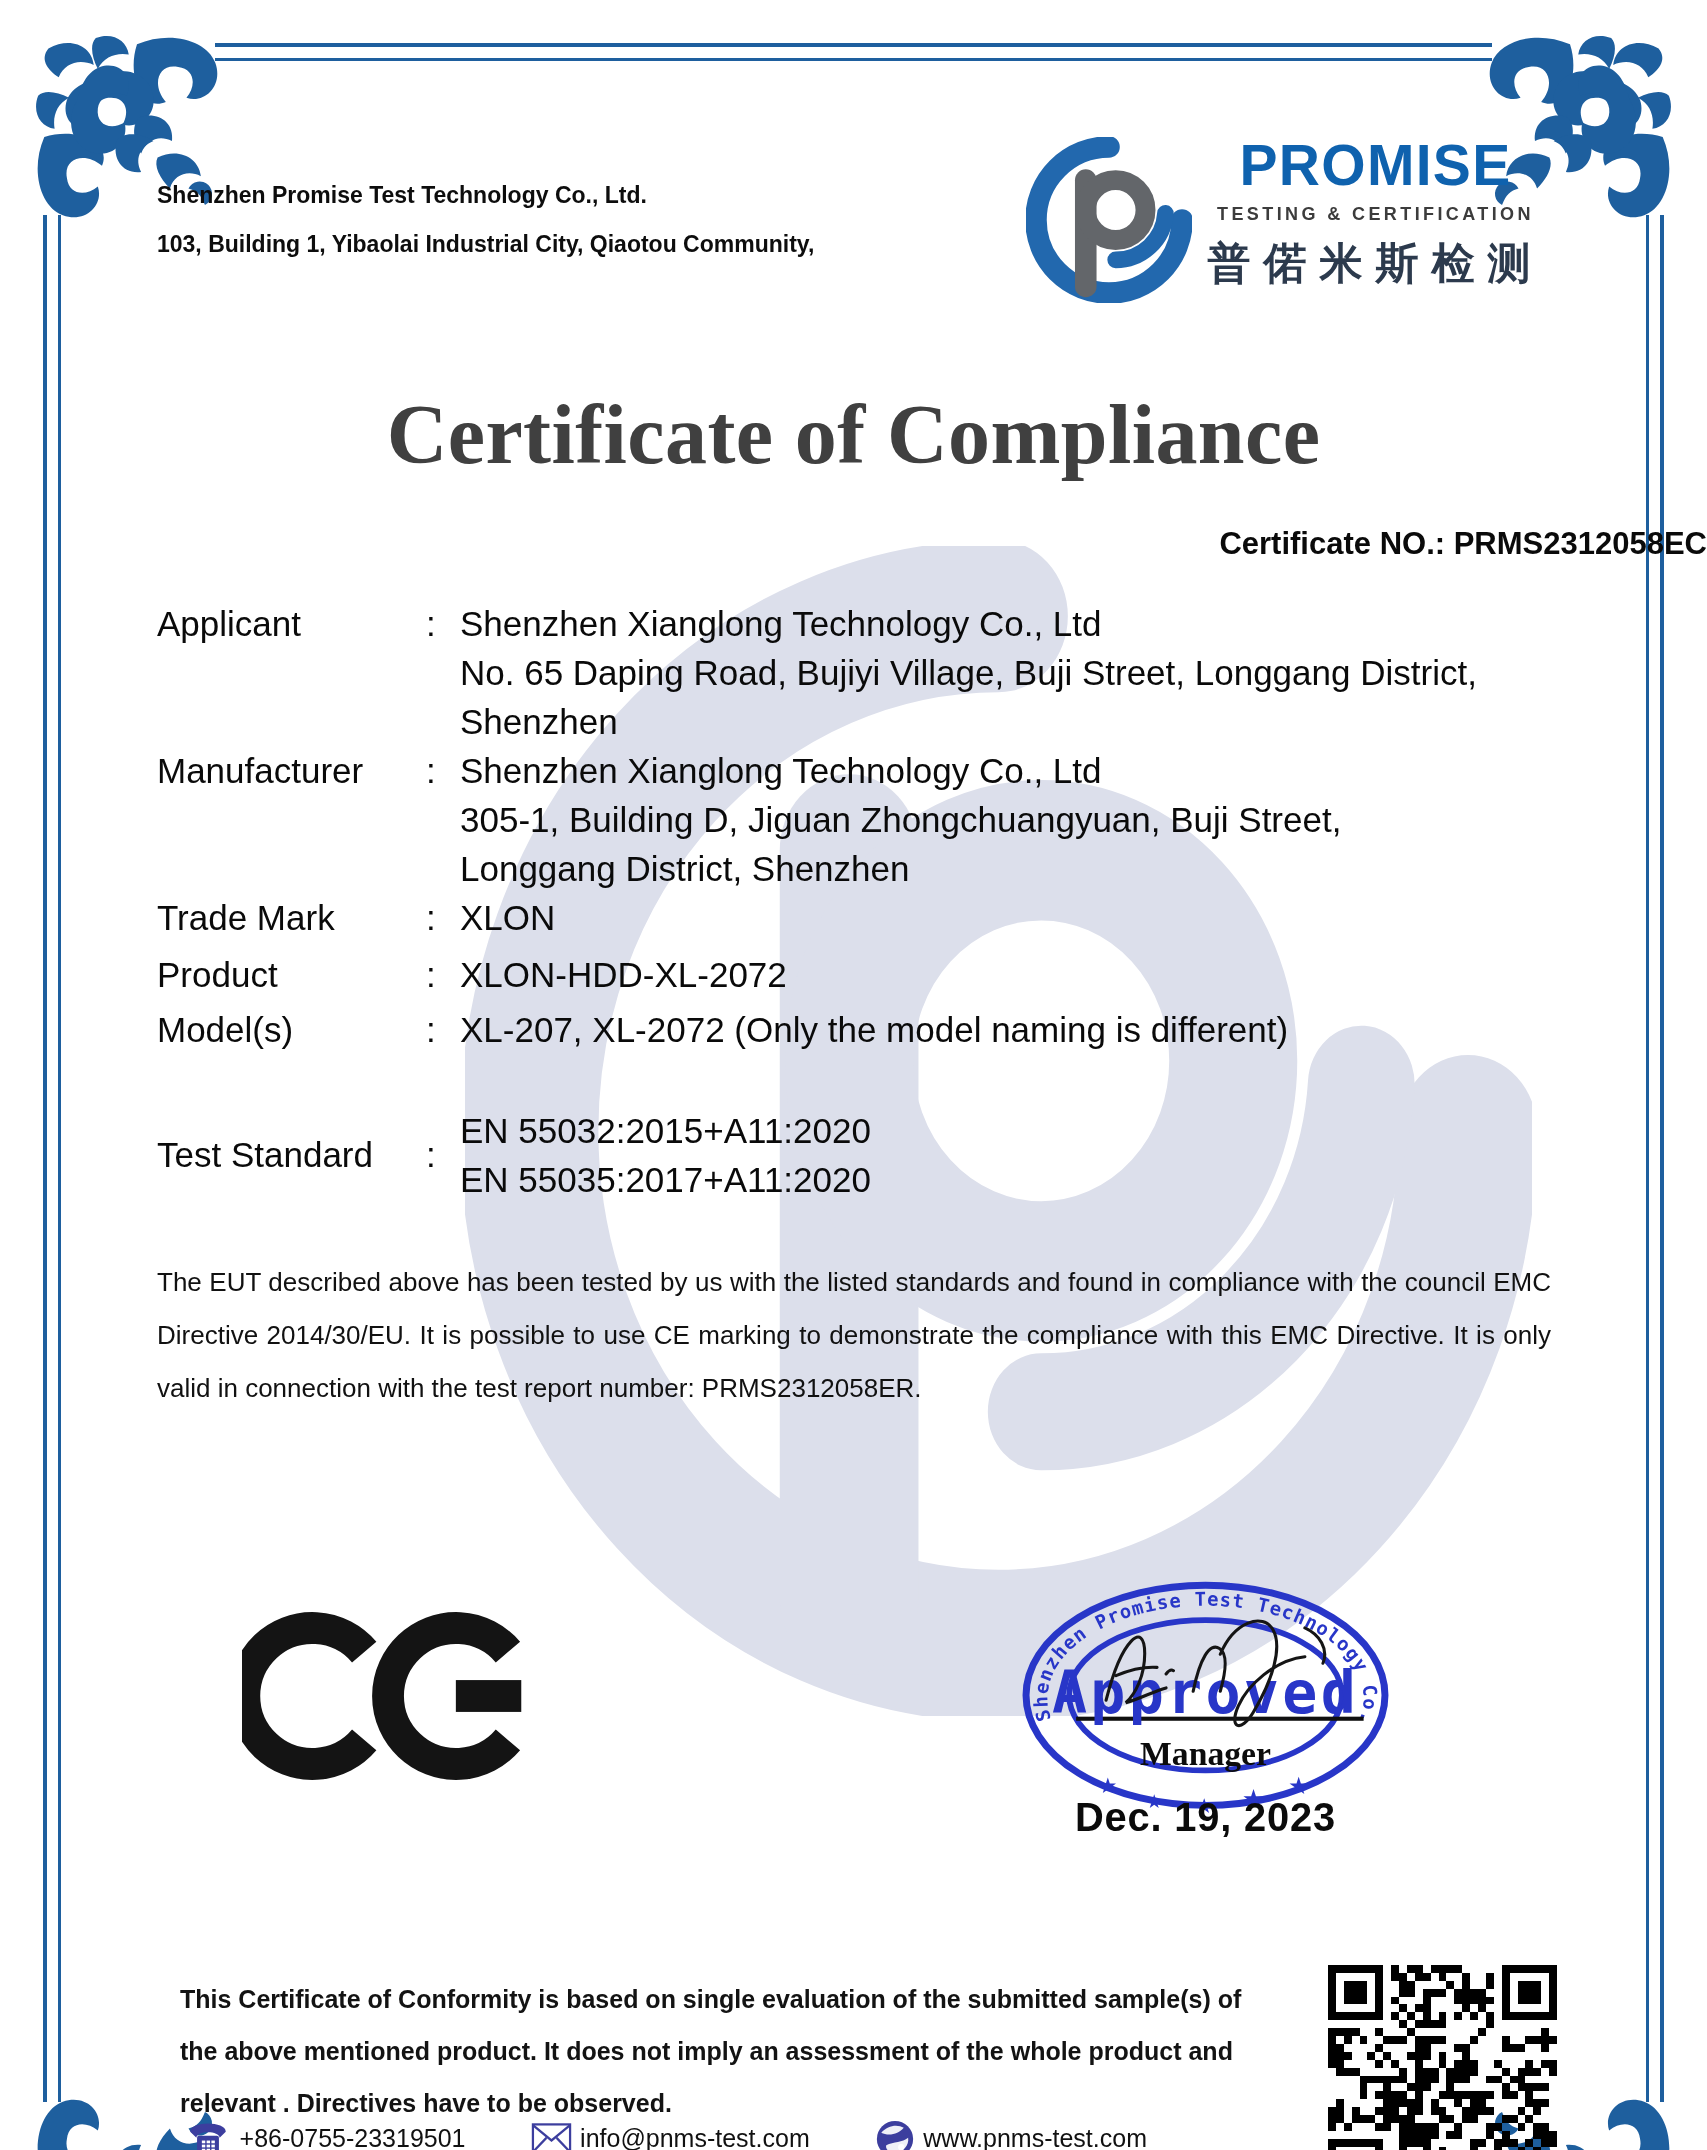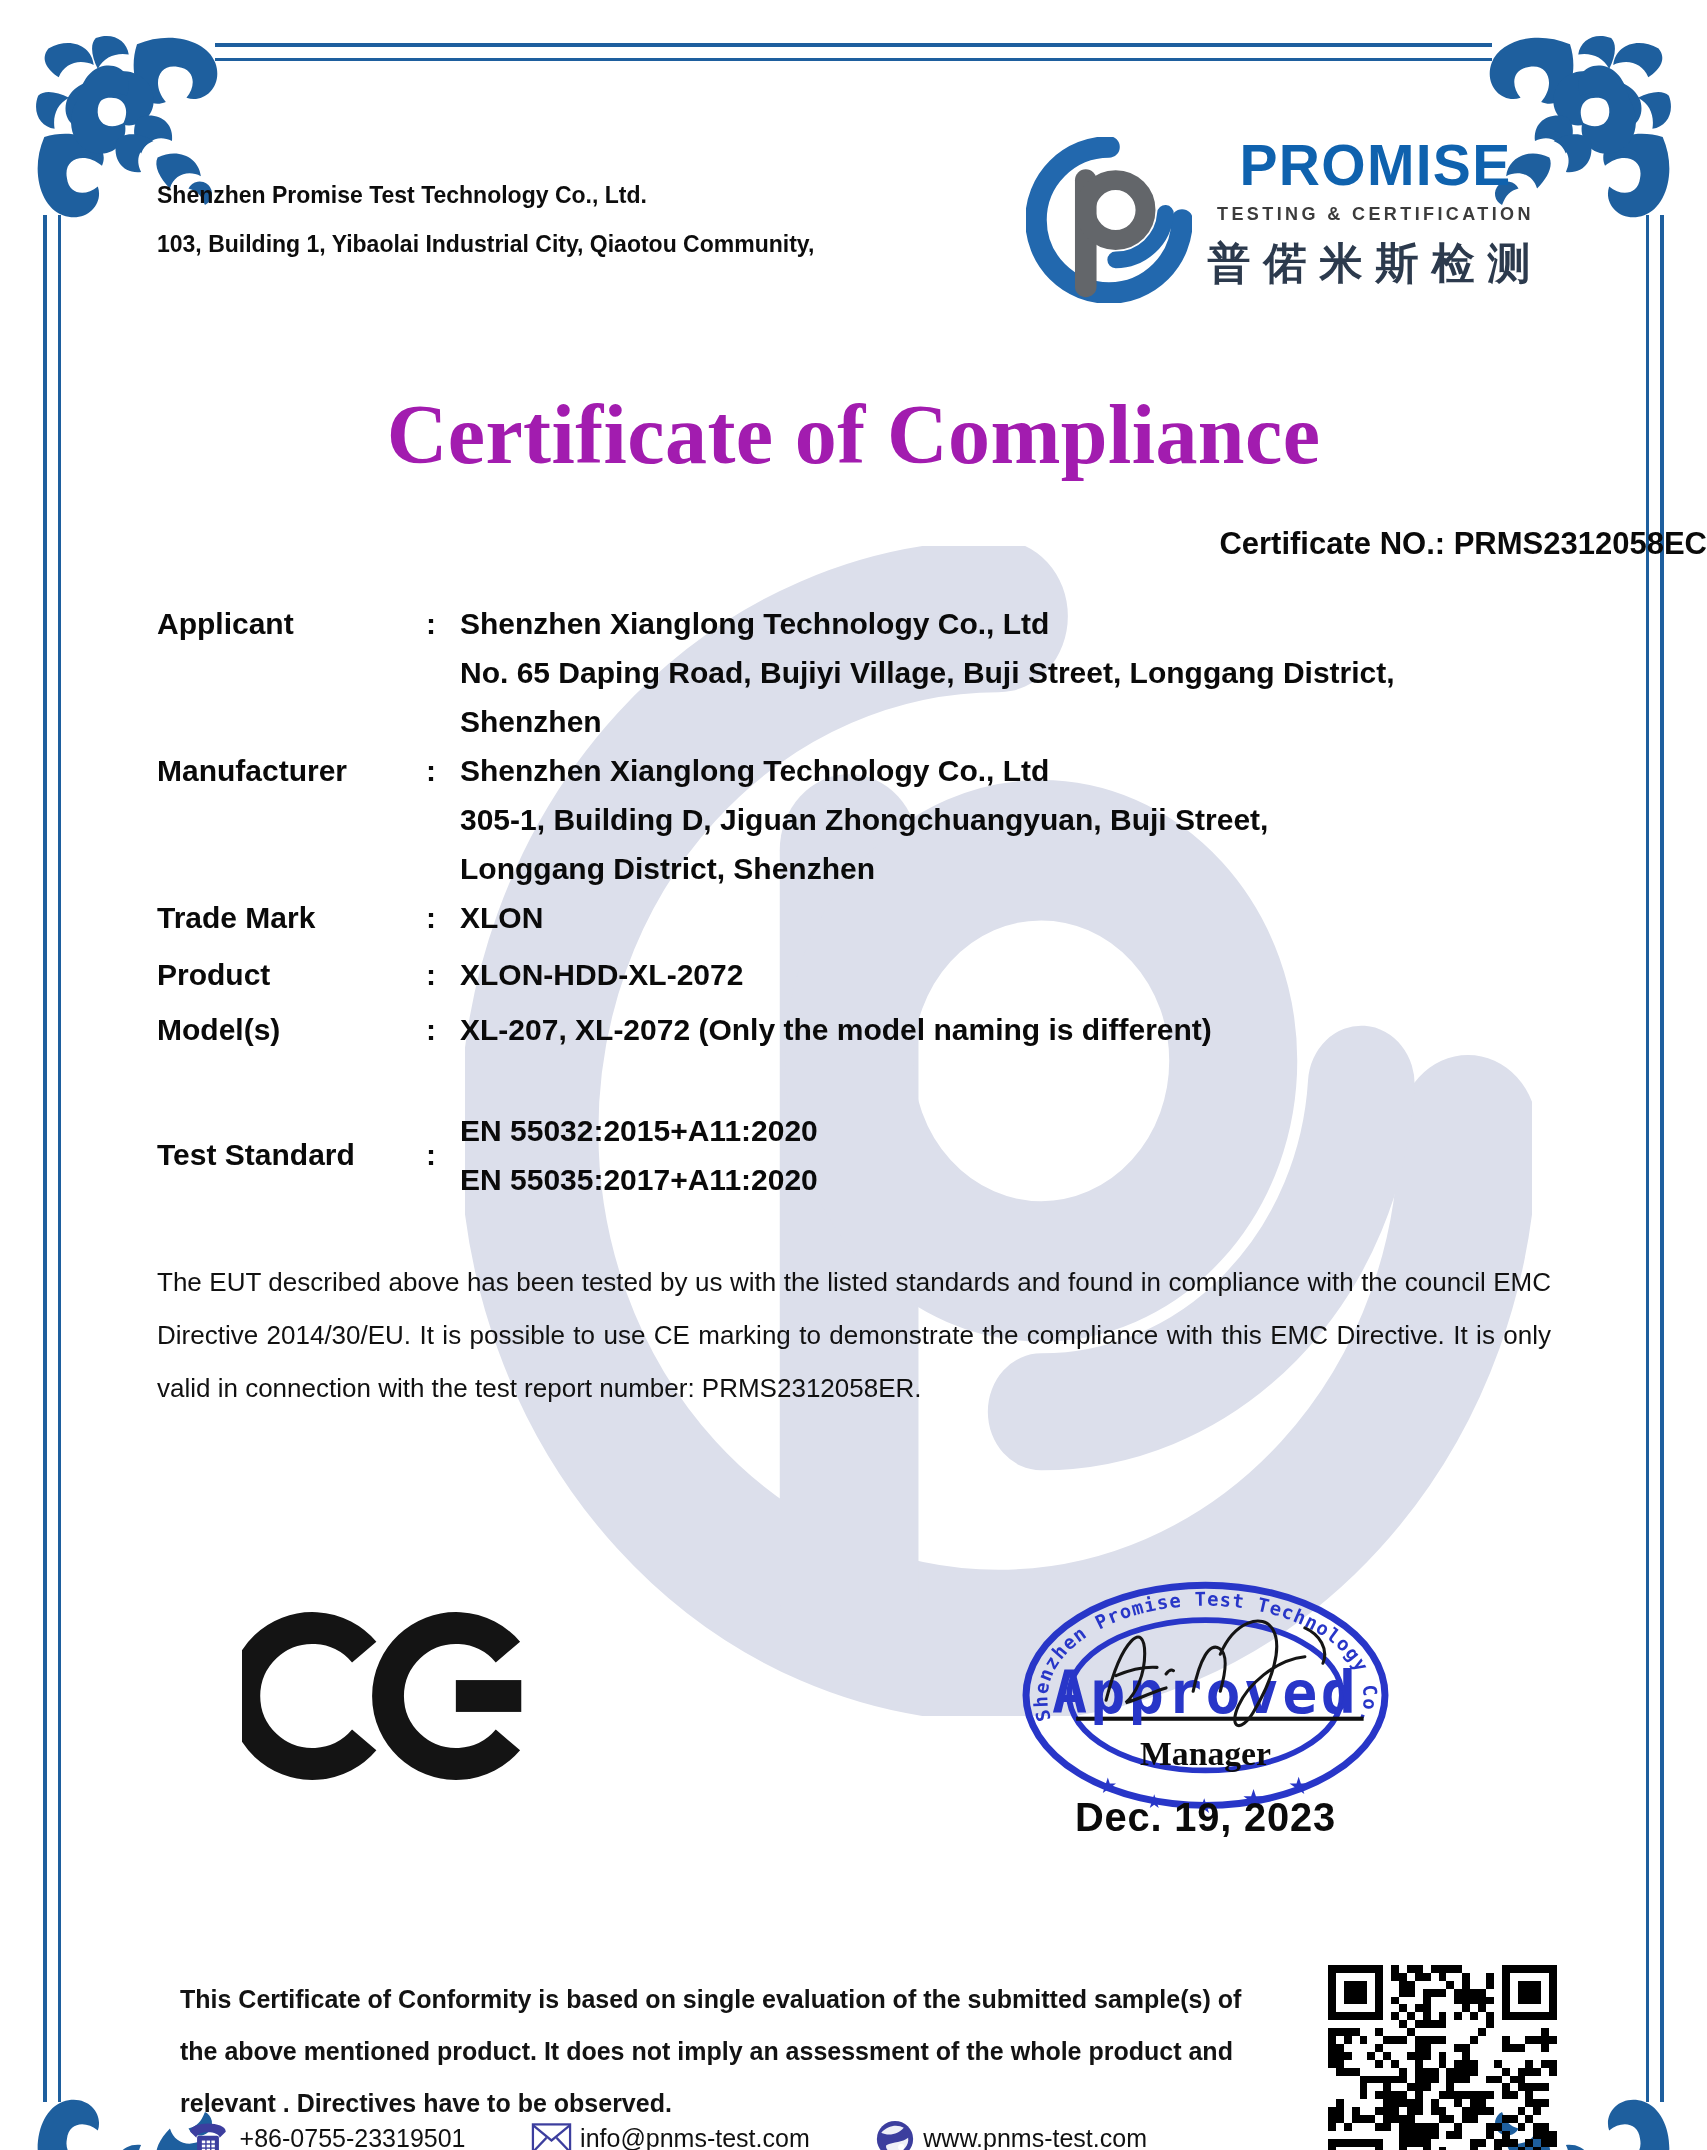--- a/index.html
+++ b/index.html
@@ -22,26 +22,26 @@
   
   .hdr{position:absolute;left:157px;top:171px;width:869px;z-index:5;
        font-size:23px;font-weight:700;line-height:49px;color:#0d0d0d;}
   .logo{position:absolute;left:1026px;top:137px;z-index:5;display:flex;align-items:flex-start;}
   .logo-text{margin-left:15.5px;text-align:center;}
   .logo-brand{font-size:57px;font-weight:800;color:#0f62ae;letter-spacing:1.3px;line-height:1;}
   .logo-tag{font-size:18px;font-weight:700;color:#3c3c3c;letter-spacing:3.4px;margin-top:9.5px;white-space:nowrap;}
   .logo-cn{font-size:43px;font-weight:700;color:#2c3a4d;letter-spacing:13px;margin-top:10.3px;white-space:nowrap;}
   
   .title{position:absolute;left:0;top:386px;width:100%;text-align:center;z-index:5;
-         font-family:"Liberation Serif",serif;font-weight:700;font-size:84px;color:#a21caf;letter-spacing:0.4px;}
+         font-family:"Liberation Serif",serif;font-weight:700;font-size:84px;color:#404040;letter-spacing:0.4px;}
   .certno{position:absolute;left:0;top:526px;width:100%;text-align:right;z-index:5;
           font-size:31px;font-weight:700;}
   
   .fields{position:absolute;left:157px;top:599px;width:1411px;z-index:5;}
-  .frow{display:grid;grid-template-columns:269px 34px 1fr;font-size:30px;font-weight:700;line-height:49px;}
+  .frow{display:grid;grid-template-columns:269px 34px 1fr;font-size:35px;font-weight:400;line-height:49px;}
   .frow.center-label > .flabel,.frow.center-label > .fcolon{align-self:center;}
   .mt18{margin-top:7.7px}.mt14{margin-top:6px}.mt120{margin-top:52px}
   
   .statement{position:absolute;left:157px;top:1256px;width:1394px;z-index:5;
              font-size:26px;line-height:53px;text-align:justify;color:#111;}
   
   .ce{position:absolute;left:242px;top:1597px;z-index:5;}
   .stamp{position:absolute;left:1000px;top:1568px;z-index:6;}
   
   .disc{position:absolute;left:180px;top:1973px;width:1170px;z-index:5;

